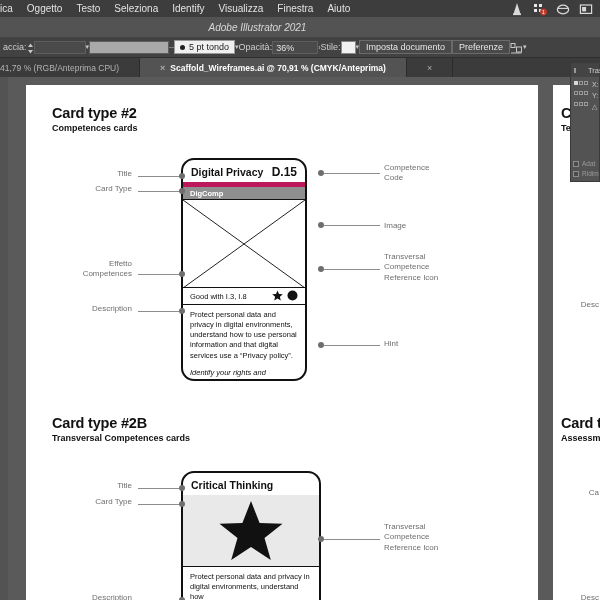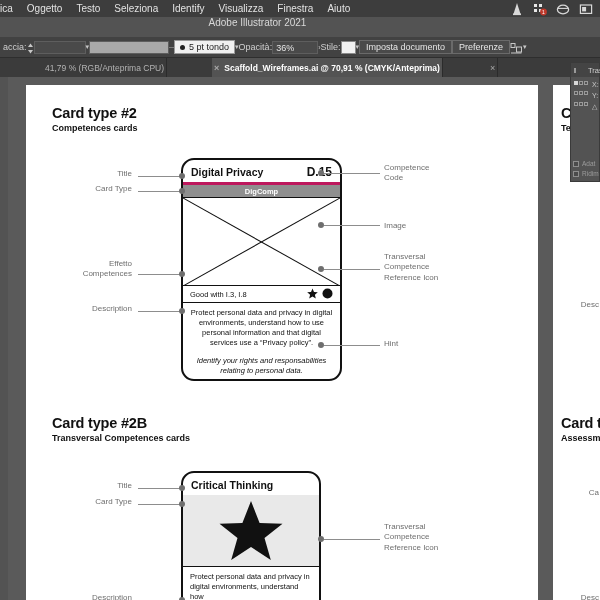--- a/index.html
+++ b/index.html
@@ -22,21 +22,21 @@
     color: #e2e2e2; font-size: 10px; padding: 0 7px; line-height: 17px;
     white-space: nowrap;
   }
   .menu-item:first-child { padding-left: 0px; }
   .menu-right { margin-left: auto; display: flex; align-items: center; gap: 9px; padding-right: 7px; }
   .mi-ico { width: 14px; height: 14px; position: relative; display: block; }
 
   
   .titlebar {
     position: absolute; top: 17px; left: 0; width: 515px; height: 20px;
-    background: #535353; display: flex; justify-content: center;
+    background: #535353; display: flex; align-items: center; justify-content: center; font-style: italic;
   }
   .titlebar span { color: #d8d8d8; font-size: 10px; }
 
   
   .ctrlbar {
     position: absolute; top: 37px; left: 0; width: 600px; height: 21px;
     background: #424242; display: flex; align-items: center; 
     padding: 0 3px; border-bottom: 1px solid #2e2e2e;
   }
   .cb-label { color: #cfcfcf; font-size: 9px; white-space: nowrap; }
@@ -57,24 +57,23 @@
     font-size: 9px; line-height: 12px; padding: 0 6px; white-space: nowrap;
   }
   .spacer-sep { color:#9a9a9a; font-size:9px; }
 
   
   .tabbar {
     position: absolute; top: 58px; left: 0; width: 600px; height: 19px;
     background: #3b3b3b; display: flex; align-items: stretch;
   }
   .doctab {
-    display: flex; align-items: center; gap: 5px; padding: 0 2px;
+    display: flex; align-items: center; gap: 5px; padding: 0 20px;
     font-size: 8.5px; color: #b3b3b3; white-space: nowrap;
     border-right: 1px solid #2b2b2b;
-    margin-left: 45px;
   }
   .doctab.active { background: #535353; color: #ffffff; font-weight: bold; }
   .doctab .x { font-size: 9px; color: #aaa; }
   .doctab.partial { padding-left: 0; }
 
   
   .canvas {
     position: absolute; top: 77px; left: 8px; width: 600px; height: 523px;
     background: #5a5a5a; overflow: hidden;
   }
@@ -93,21 +92,21 @@
     position: absolute; background: #fff; border: 2px solid #111;
     border-radius: 13px; overflow: hidden;
   }
   .card-title-row {
     display: flex; align-items: center; justify-content: space-between;
     padding: 3px 8px 2px 8px; height: 22px;
   }
   .card-title { font-size: 10.5px; font-weight: bold; color: #111; }
   .card-code  { font-size: 12px; font-weight: bold; color: #111; }
   .card-type-bar {
-    background: #8f8f8f; border-top: 3px solid #be185d; border-bottom: 1px solid #111;
+    background: #8f8f8f; border-top: 5px solid #be185d; border-bottom: 1px solid #111;
     color: #ffffff; font-size: 7.5px; font-weight: bold; padding: 1.5px 7px;
   }
   .card-image {
     position: relative; border-bottom: 1px solid #111; background: #fff;
   }
   .card-image svg { display: block; width: 100%; height: 100%; }
   .card-image-gray { background: #e9e9e9; }
   .card-related {
     display: flex; align-items: center; justify-content: space-between;
     padding: 2px 7px; border-bottom: 1px solid #111; height: 17px;
@@ -253,21 +252,21 @@
 
   <div class="canvas">
 
     <div class="artboard" id="artboard-main">
 
       <div style="position:absolute;left:26px;top:20px;">
         <div class="sec-title">Card type #2</div>
         <div class="sec-sub">Competences cards</div>
       </div>
 
-      <div class="card" id="card-1" style="left:155px;top:73px;width:161px;height:223px;text-align:center;">
+      <div class="card" id="card-1" style="left:155px;top:73px;width:126px;height:223px;">
         <div class="card-title-row">
           <span class="card-title">Digital Privacy</span>
           <span class="card-code">D.15</span>
         </div>
         <div class="card-type-bar">DigComp</div>
         <div class="card-image" style="height:88px;">
           <span>
             <svg viewBox="0 0 140 88" preserveAspectRatio="none" style="height:88px;">
               <line x1="0" y1="0" x2="140" y2="88" stroke="#111" stroke-width="1"></line>
               <line x1="140" y1="0" x2="0" y2="88" stroke="#111" stroke-width="1"></line>

